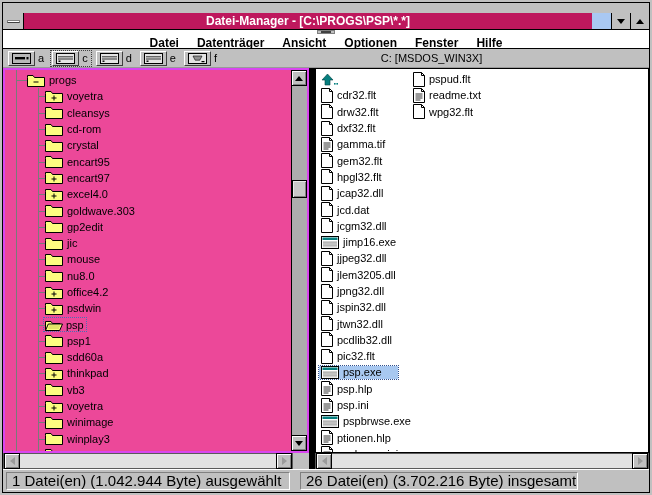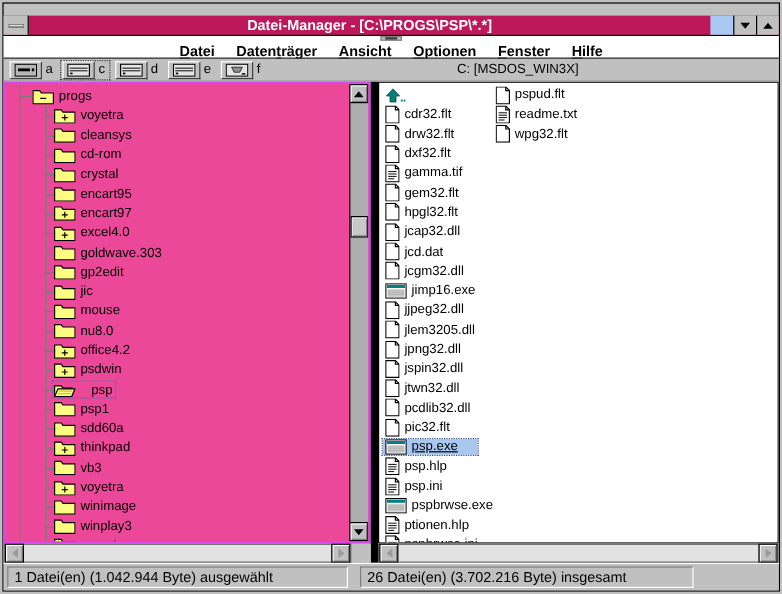--- a/index.html
+++ b/index.html
@@ -45,50 +45,50 @@
   .files-pane{position:absolute;left:312px;right:0;top:0;bottom:16px;background:#fff;border:1px solid #000;overflow:hidden;}
 
   
   .tree-rows{position:absolute;left:0;top:2px;right:16px;}
   .tline{position:absolute;background:#7a7a7a;}
   .tree-row{position:relative;height:16.3px;display:flex;align-items:center;}
   .tree-row .tick{position:absolute;height:1px;background:#7a7a7a;top:50%;}
   .tree-row.d0{padding-left:22px;}
   .tree-row.d1{padding-left:40px;}
   .tree-label{font-size:11px;color:#000;margin-left:4px;white-space:nowrap;}
-  .selwrap{display:flex;align-items:center;border:1px dotted #4a6fb5;padding:0 2px 0 1px;margin-left:-2px;gap:10px;}
+  .selwrap{display:flex;align-items:center;border:1px dotted #4a6fb5;padding:0 2px 0 1px;margin-left:-2px;}
   .selwrap .tree-label{margin-left:3px;}
 
   
   .fcol{position:absolute;top:2px;}
   .fcol1{left:3px;}
   .fcol2{left:95px;}
   .file-row{height:16.3px;display:flex;align-items:center;}
   .file-inner{display:flex;align-items:center;padding:0 2px;}
-  .file-inner.selected{background:#a8c8f0;outline:1px dotted #33508c;padding-right:16px;text-decoration:underline;}
+  .file-inner.selected{background:#a8c8f0;outline:1px dotted #33508c;padding-right:16px;}
   .file-label{font-size:11px;color:#000;margin-left:4px;white-space:nowrap;}
 
   
   .vscroll{position:absolute;right:0;top:0;bottom:0;width:16px;background:#adadad;border-left:1px solid #000;}
   .sbtn{width:16px;height:16px;background:#c0c0c0;border:1px solid #000;box-shadow:inset 1px 1px 0 #fff, inset -1px -1px 0 #808080;display:flex;align-items:center;justify-content:center;}
   .vscroll .up{position:absolute;top:0;left:-1px;}
   .vscroll .down{position:absolute;bottom:0;left:-1px;}
   .vthumb{position:absolute;left:0px;top:110px;width:15px;height:18px;background:#c8c8c8;border:1px solid #000;box-shadow:inset 1px 1px 0 #e8e8e8, inset -1px -1px 0 #808080;}
   .hscroll{position:absolute;bottom:0;height:16px;background:#e2e2e2;border:1px solid #5a5a5a;}
   .hs-left{left:0;width:290px;}
   .hs-right{left:312px;right:0;}
   .hscroll .larr{position:absolute;left:0;top:-1px;}
   .hscroll .rarr{position:absolute;right:0;top:-1px;}
   .tri-left{border-top:4px solid transparent;border-bottom:4px solid transparent;border-right:5px solid #9a9a9a;}
   .tri-right{border-top:4px solid transparent;border-bottom:4px solid transparent;border-left:5px solid #9a9a9a;}
   .corner{position:absolute;left:290px;width:16px;bottom:0;height:16px;background:#c0c0c0;}
 
   
   .statusbar{height:23px;background:#c0c0c0;border-top:1px solid #fff;display:flex;align-items:center;padding:0 2px;}
-  .sbox{height:18px;background:#c0c0c0;border:1px solid;border-color:#808080 #fff #fff #808080;font-size:12px;line-height:16px;padding:0 5px;color:#000;white-space:nowrap;overflow:hidden;}
+  .sbox{height:18px;background:#c0c0c0;border:1px solid;border-color:#808080 #fff #fff #808080;font-size:15px;line-height:16px;padding:0 5px;color:#000;white-space:nowrap;overflow:hidden;}
   .sbox.left{width:284px;margin-left:1px;}
   .sbox.right{width:278px;margin-left:10px;}
 
   .icon{display:inline-flex;flex:none;}
 </style>
 </head>
 <body>
 
 <div class="window">
   <div class="frame">

